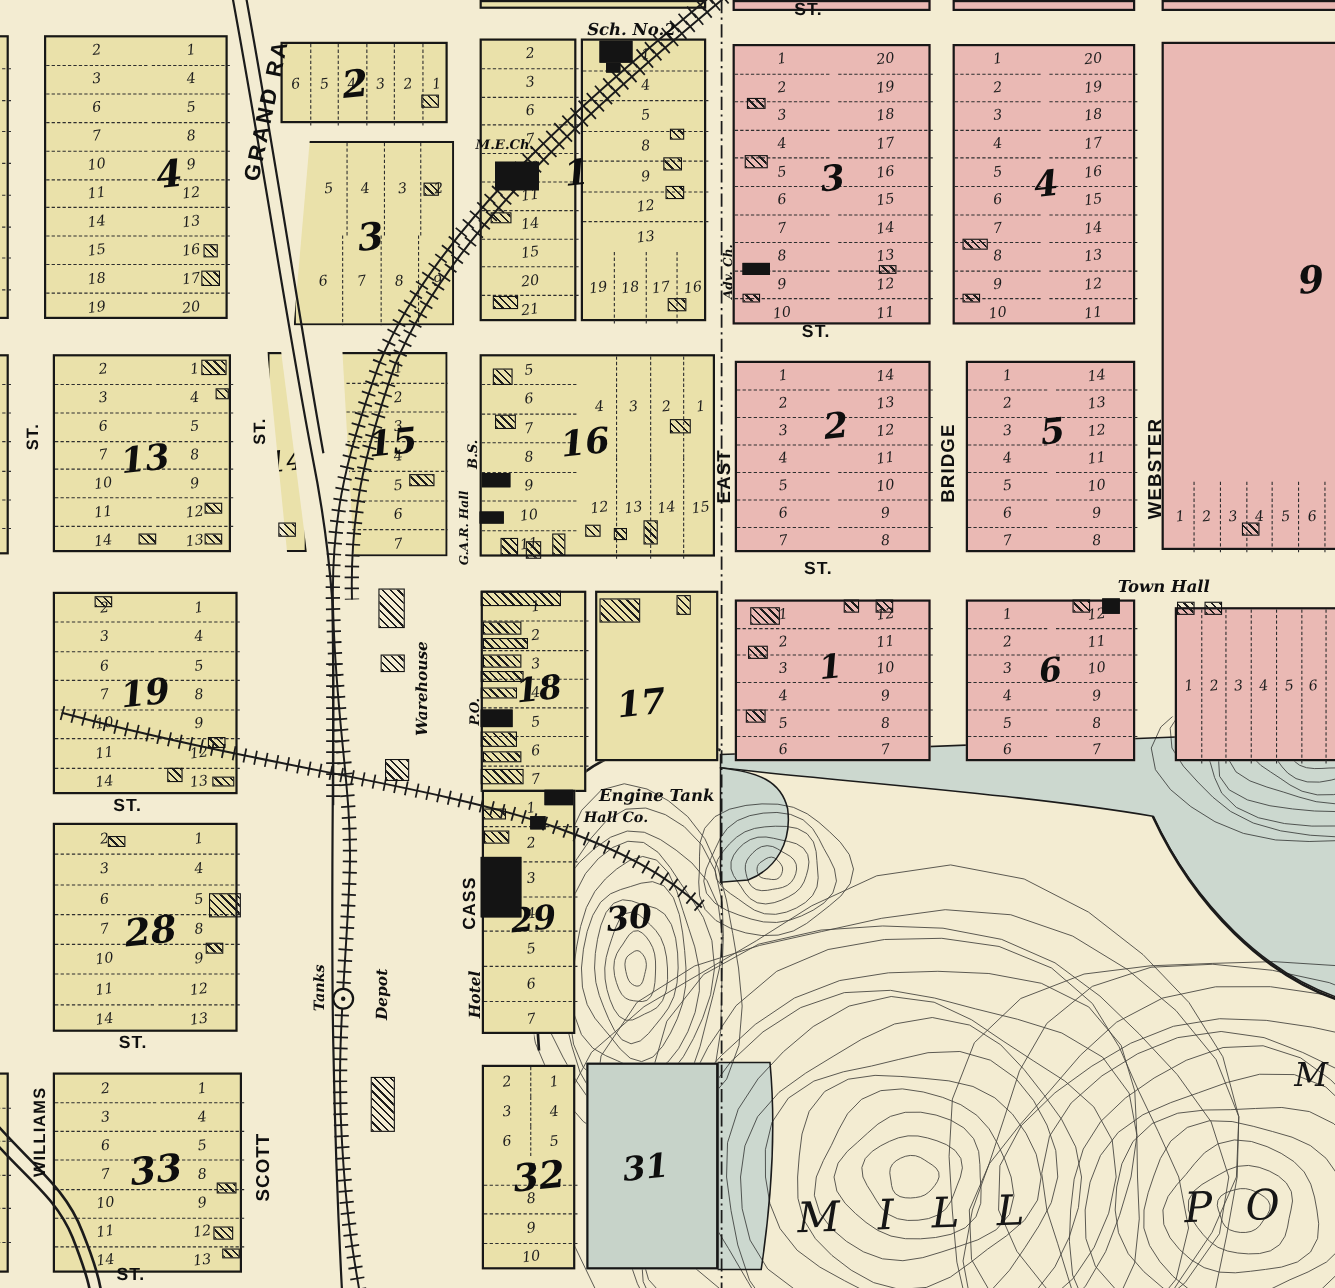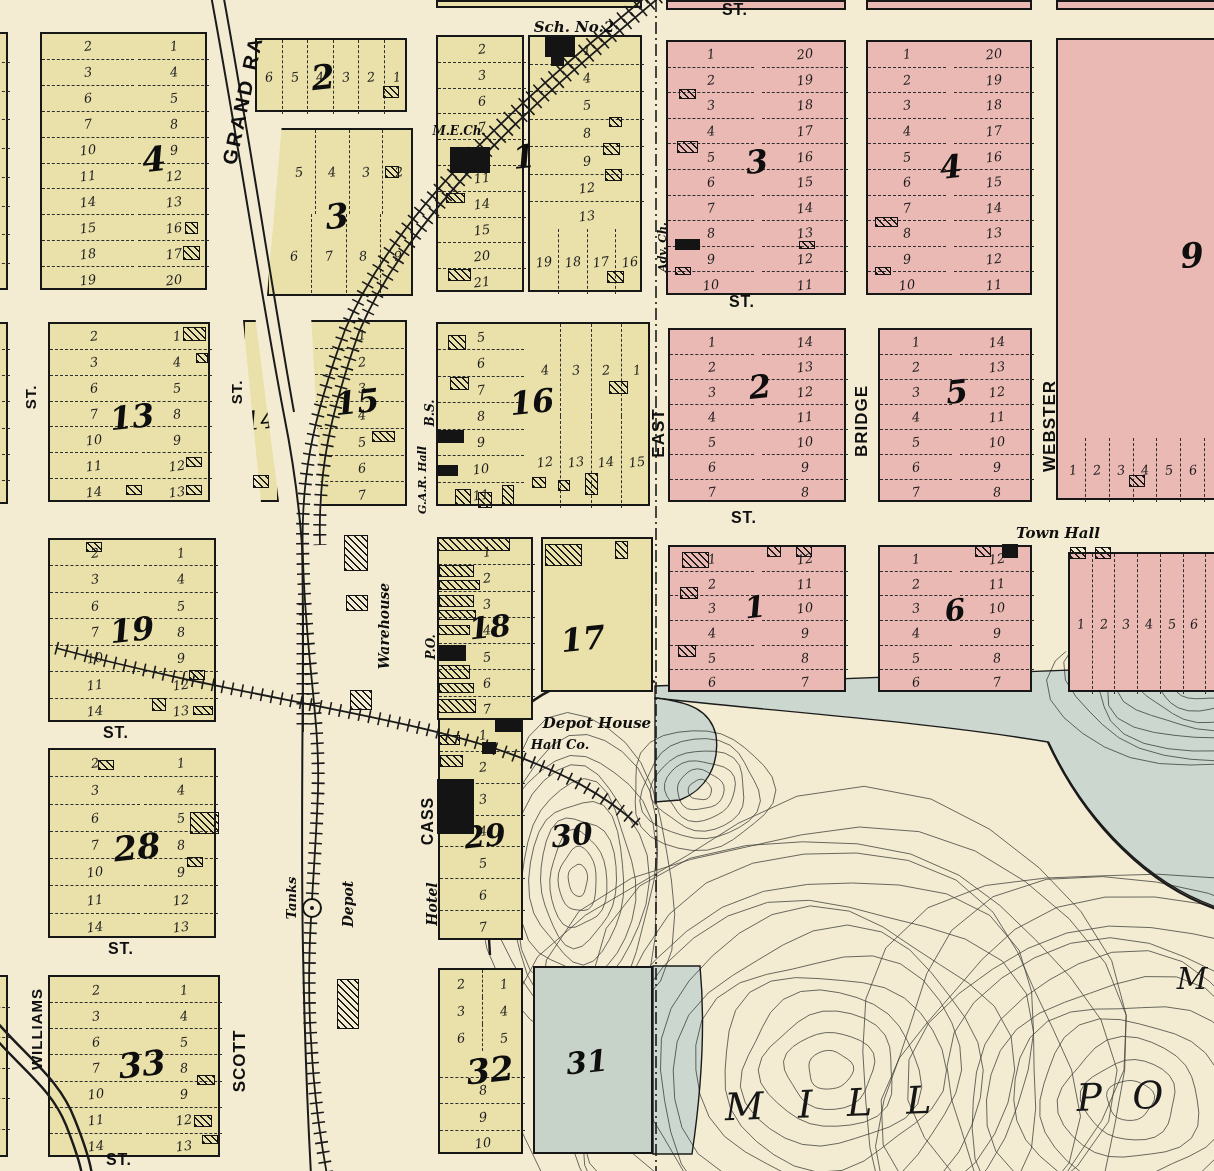--- a/index.html
+++ b/index.html
@@ -1193,21 +1193,21 @@
     <div class="lbl lbl-print" style="left: 862px; top: 421px; font-size: 17px; transform: translate(-50%, -50%) rotate(-90deg);">BRIDGE</div>
     <div class="lbl lbl-print" style="left: 1050px; top: 426px; font-size: 17px; transform: translate(-50%, -50%) rotate(-90deg);">WEBSTER</div>
     <div class="lbl lbl-print" style="left: 428px; top: 821px; font-size: 16px; transform: translate(-50%, -50%) rotate(-90deg);">CASS</div>
     <div class="lbl lbl-print" style="left: 240px; top: 1061px; font-size: 17px; transform: translate(-50%, -50%) rotate(-90deg);">SCOTT</div>
     <div class="lbl lbl-print" style="left: 36px; top: 1029px; font-size: 15px; transform: translate(-50%, -50%) rotate(-90deg);">WILLIAMS</div>
     <div class="lbl lbl-print" style="left: 243px; top: 100px; font-size: 20px; letter-spacing: 3px; transform: translate(-50%, -50%) rotate(-78deg);">GRAND RA</div>
     <div class="lbl lbl-cur" style="left: 574px; top: 27px; font-size: 15px; transform: translate(-50%, -50%) rotate(0deg);">Sch. No.2</div>
     <div class="lbl lbl-cur" style="left: 459px; top: 131px; font-size: 12px; transform: translate(-50%, -50%) rotate(0deg);">M.E.Ch.</div>
     <div class="lbl lbl-cur" style="left: 662px; top: 247px; font-size: 11px; transform: translate(-50%, -50%) rotate(-90deg);">Adv. Ch.</div>
     <div class="lbl lbl-cur" style="left: 1058px; top: 533px; font-size: 15px; transform: translate(-50%, -50%) rotate(0deg); font-style: italic;">Town Hall</div>
-    <div class="lbl lbl-cur" style="left: 597px; top: 723px; font-size: 15px; transform: translate(-50%, -50%) rotate(0deg);">Depot House</div>
+    <div class="lbl lbl-cur" style="left: 597px; top: 723px; font-size: 15px; transform: translate(-50%, -50%) rotate(0deg);">Engine Tank</div>
     <div class="lbl lbl-cur" style="left: 560px; top: 744px; font-size: 13px; transform: translate(-50%, -50%) rotate(0deg);">Hall Co.</div>
     <div class="lbl lbl-cur" style="left: 384px; top: 626px; font-size: 14px; transform: translate(-50%, -50%) rotate(-90deg);">Warehouse</div>
     <div class="lbl lbl-cur" style="left: 348px; top: 904px; font-size: 14px; transform: translate(-50%, -50%) rotate(-90deg);">Depot</div>
     <div class="lbl lbl-cur" style="left: 291px; top: 898px; font-size: 13px; transform: translate(-50%, -50%) rotate(-90deg);">Tanks</div>
     <div class="lbl lbl-cur" style="left: 432px; top: 904px; font-size: 14px; transform: translate(-50%, -50%) rotate(-90deg);">Hotel</div>
     <div class="lbl lbl-cur" style="left: 431px; top: 647px; font-size: 12px; transform: translate(-50%, -50%) rotate(-90deg);">P.O.</div>
     <div class="lbl lbl-cur" style="left: 430px; top: 413px; font-size: 12px; transform: translate(-50%, -50%) rotate(-90deg);">B.S.</div>
     <div class="lbl lbl-cur" style="left: 422px; top: 480px; font-size: 11px; transform: translate(-50%, -50%) rotate(-90deg);">G.A.R. Hall</div>
     <div class="lbl lbl-big" style="left: 845px; top: 1103px; font-size: 38px; letter-spacing: 34px; transform: translate(-50%, -50%) rotate(-2deg);">MILL</div>
     <div class="lbl lbl-big" style="left: 1135px; top: 1096px; font-size: 38px; letter-spacing: 30px; transform: translate(-50%, -50%) rotate(-2deg);">PO</div>

